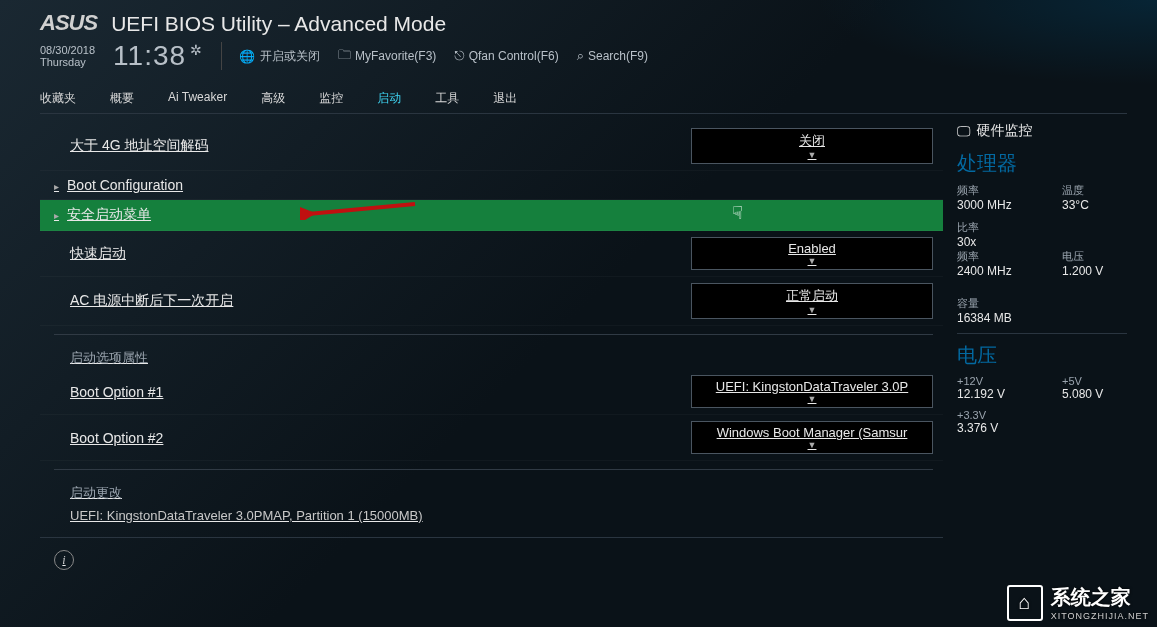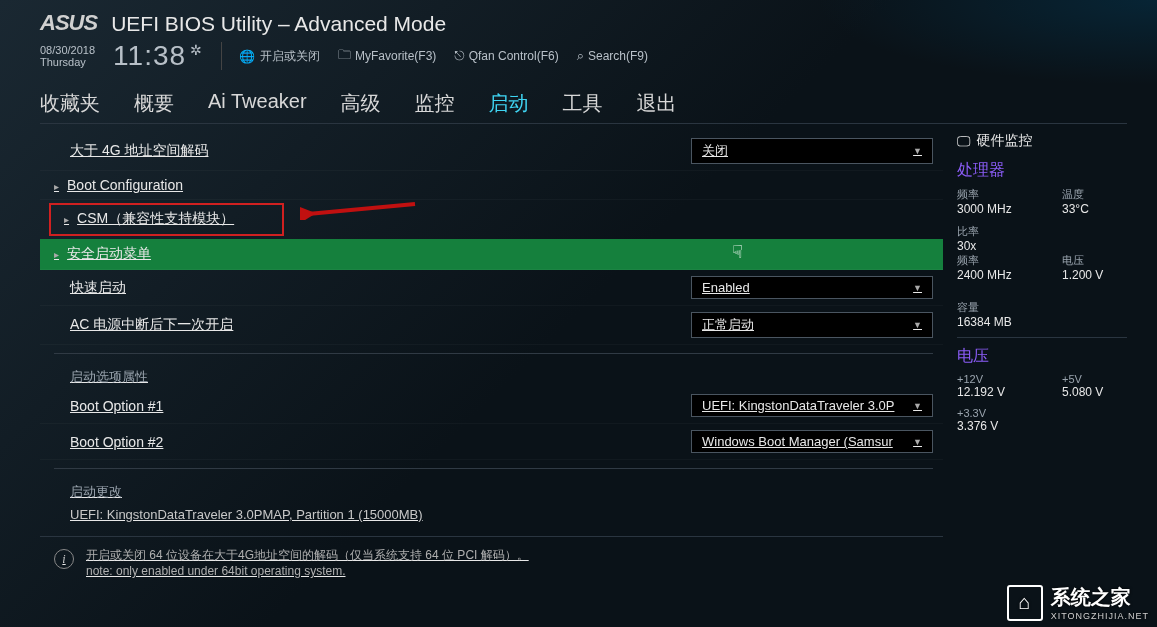--- a/index.html
+++ b/index.html
@@ -41,21 +41,21 @@
   .clock { font-size: 28px; font-weight: 400; letter-spacing: 1px; display:flex; align-items:flex-start; }
   .gear { font-size: 14px; margin-left:4px; margin-top:2px;}
   .vsep { width:1px; height:28px; background:#444; }
   .info-item { display:flex; align-items:center; gap:4px; cursor:pointer; }
   .info-item .ico { font-size:13px; }
   
   .tab-row {
     display:flex; gap:34px; margin-top:18px;
     border-bottom:1px solid #2a3540;
     padding-bottom:6px;
-    font-size:20px; font-weight:500;
+    font-size:12px; font-weight:500;
     color:#d8d8d8;
   }
   .tab { cursor:pointer; }
   .tab.active { color:#3fd4f2; }
   
   .body-row { display:flex; gap:14px; margin-top:8px; }
   .main-col { flex:1; min-width:0;text-decoration:underline; }
   .side-col { width:170px; }
   
   .setting-row {
@@ -76,20 +76,21 @@
   .setting-row.hover {
     background:#15803d;
   }
   .dropdown {
     min-width:242px;
     background:#000; border:1px solid #4a5560;
     padding:3px 10px;
     font-size:13px;
     display:flex; justify-content:space-between; align-items:center;
     cursor:pointer;
+    flex-direction:column;
   }
   .dropdown .caret { font-size:9px; color:#aaa; }
   .divider { height:1px; background:#303a44; margin:8px 10px 8px 14px; }
   .section-head { padding:6px 10px 2px 30px; font-size:13px; color:#9aa4ae; }
   .info-block { padding:4px 10px 2px 30px; font-size:13px; color:#c8c8c8; }
   .hint-box {
     margin-top:12px;
     border-top:1px solid #2a3540;
     padding:10px 10px 0 14px;
     display:flex; align-items:flex-start; gap:12px;
@@ -108,21 +109,21 @@
     width:120px; height:24px;
     pointer-events:none;
   }
   .arrow-annot svg { width:100%; height:100%; }
   
   .side-col { font-size:12px; }
   .side-title {
     display:flex; align-items:center; gap:6px;
     font-size:14px; color:#e8e8e8; margin-bottom:10px; padding-top:0;
   }
-  .side-sect { color:#8b5cf6; font-size:16px; margin:8px 0 6px; border-top:1px solid #2a3540; padding-top:8px;}
+  .side-sect { color:#0369a1; font-size:20px; margin:8px 0 6px; border-top:1px solid #2a3540; padding-top:8px;}
   .side-sect.first { border-top:none; padding-top:0;}
   .kv-pair { display:flex; gap:40px; }
   .kv-col { flex:1; }
   .kv-col .k { color:#9aa4ae; font-size:11px; }
   .kv-col .v { color:#e8e8e8; font-size:12px; }
   
   .watermark {
     position:absolute; right:8px; bottom:6px;
     display:flex; align-items:center; gap:8px; color:#fff;
     text-shadow:0 0 3px #000;
@@ -192,23 +193,20 @@
         <div class="dropdown">
           <span>关闭</span>
           <span class="caret">▼</span>
         </div>
       </div>
 
       <div class="setting-row submenu">
         <span class="label">Boot Configuration</span>
       </div>
 
-      <div class="setting-row submenu highlight">
-        <span class="label">CSM（兼容性支持模块）</span>
-      </div>
 
       <div class="setting-row submenu hover" style="position:relative;">
         <span class="label">安全启动菜单</span>
         <span class="cursor-icon" style="right:200px;top:2px;">☟</span>
       </div>
 
       <div class="setting-row">
         <span class="label">快速启动</span>
         <div class="dropdown">
           <span>Enabled</span>
@@ -242,24 +240,20 @@
           <span class="caret">▼</span>
         </div>
       </div>
 
       <div class="divider"></div>
       <div class="section-head">启动更改</div>
       <div class="info-block">UEFI: KingstonDataTraveler 3.0PMAP, Partition 1 (15000MB)</div>
 
       <div class="hint-box">
         <div class="iicon">i</div>
-        <div>
-          <div>开启或关闭 64 位设备在大于4G地址空间的解码（仅当系统支持 64 位 PCI 解码）。</div>
-          <div>note: only enabled under 64bit operating system.</div>
-        </div>
       </div>
 
     </div>
 
     <div class="side-col">
       <div class="side-title">
         <span>🖵</span>
         <span>硬件监控</span>
       </div>
 

